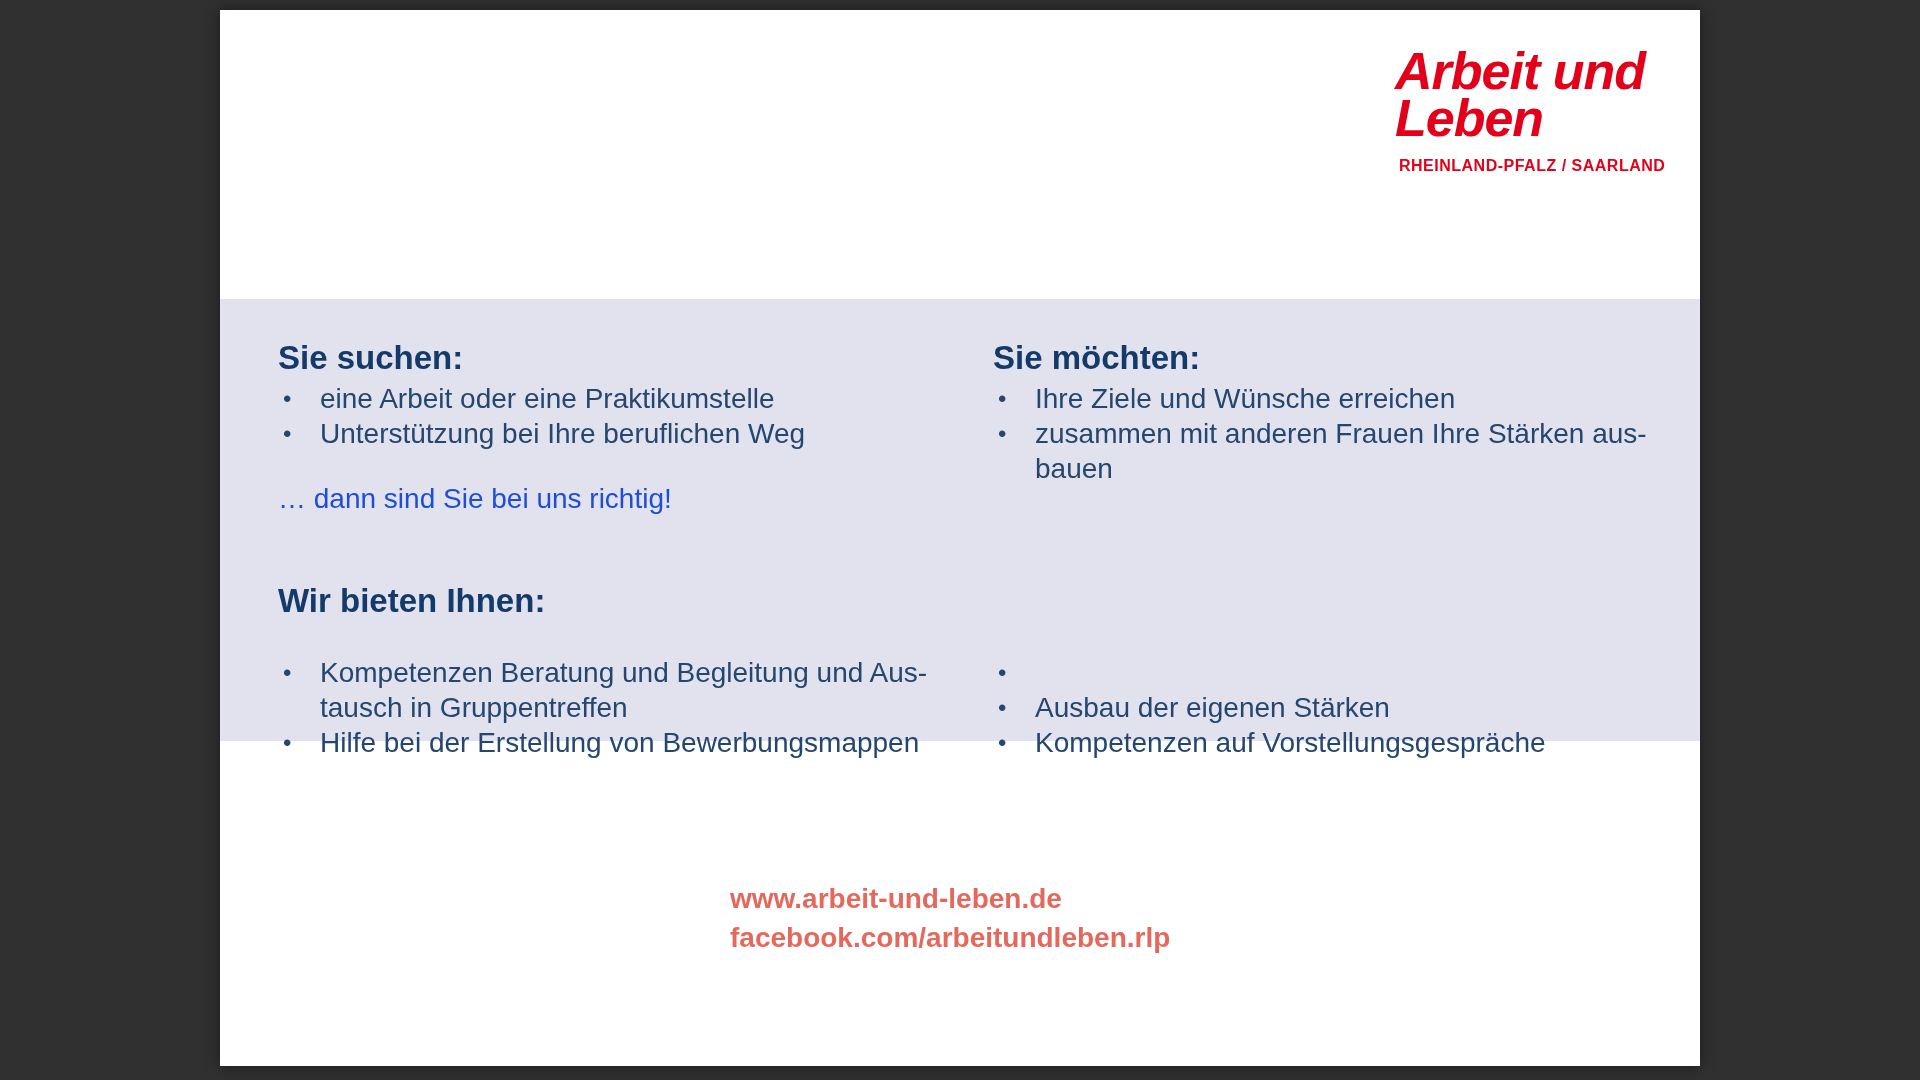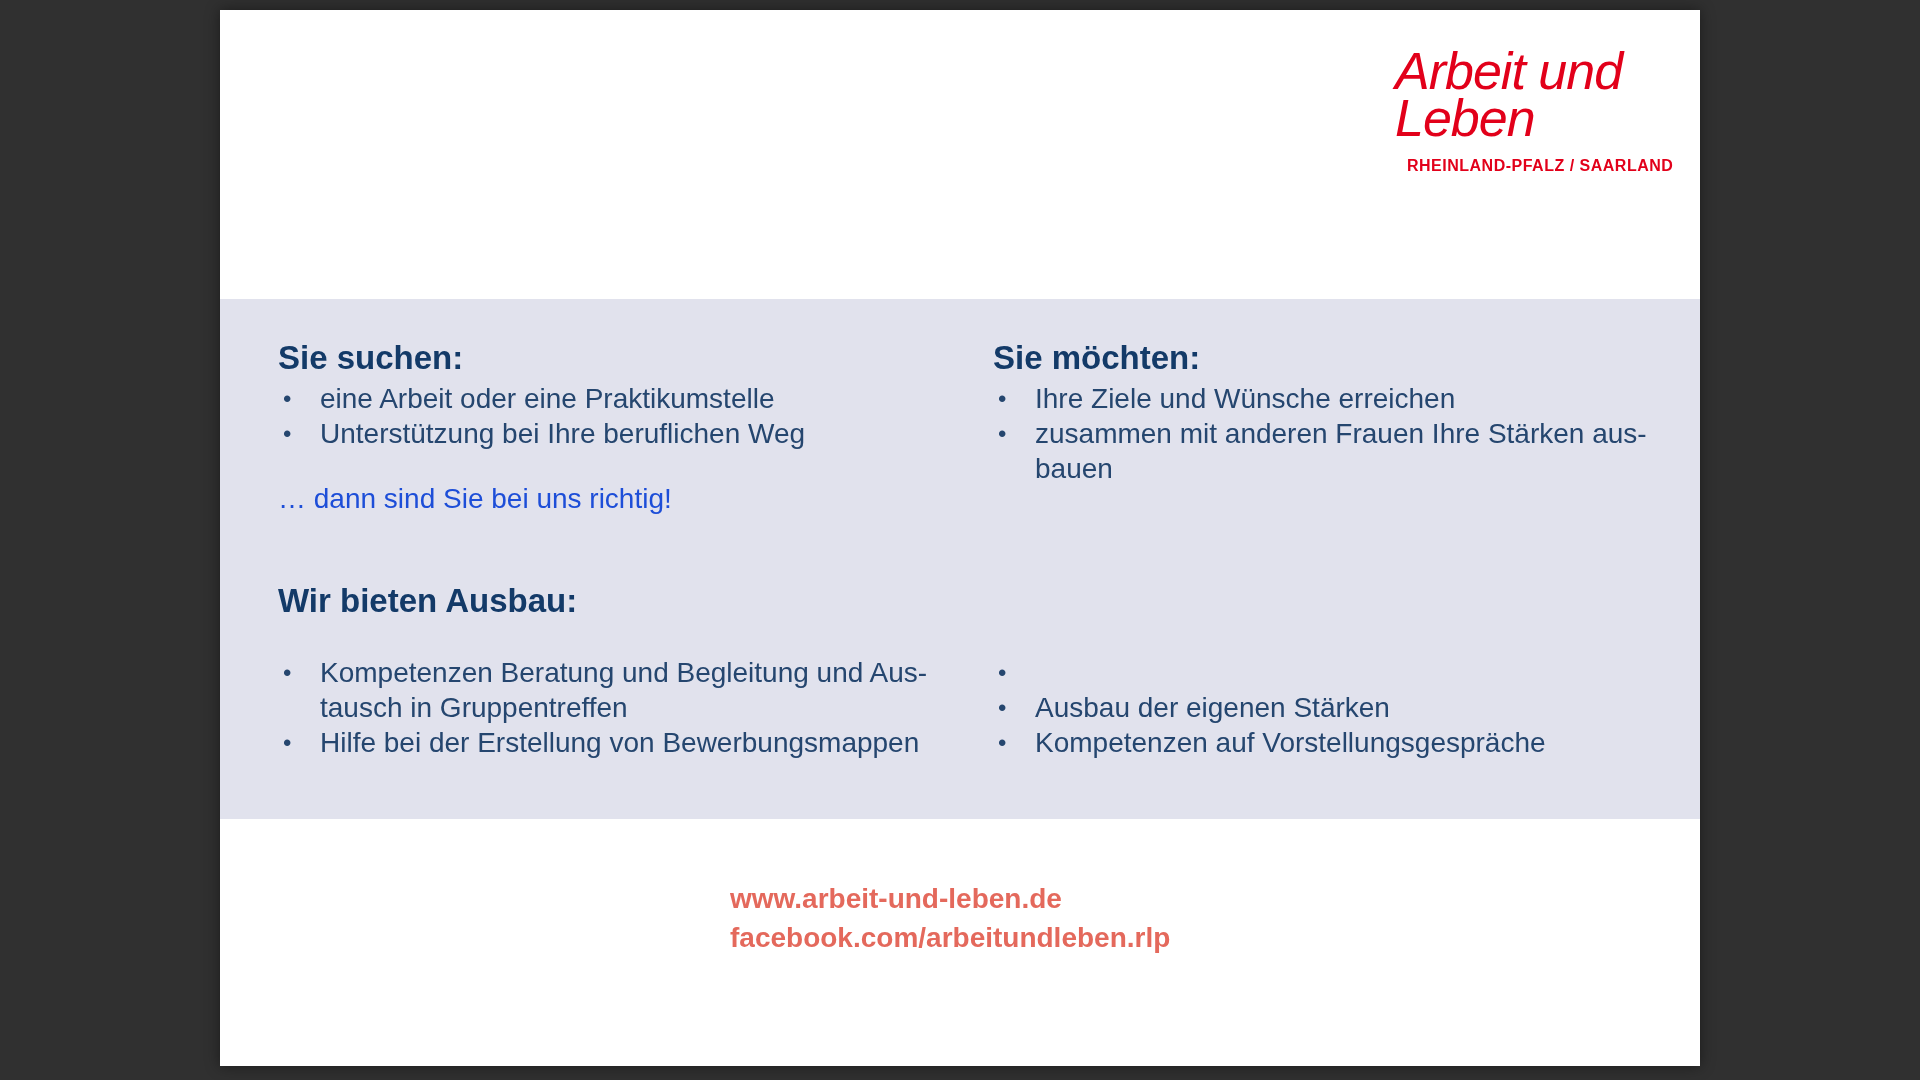--- a/index.html
+++ b/index.html
@@ -28,42 +28,42 @@
   .logo {
     position: absolute;
     left: 1175px;
     top: 38px;
     text-align: left;
     color: #e2001a;
   }
   .wordmark {
     font-size: 52px;
     line-height: 47px;
-    font-weight: 400;
+    font-weight: 700;
     font-style: italic;
     letter-spacing: -1px;
     white-space: nowrap;
   }
   .brand-tagline {
     margin-top: 14px;
-    margin-left: 12px;
+    margin-left: 4px;
     font-size: 16px;
     line-height: 20px;
     font-weight: 600;
     letter-spacing: 0.5px;
     white-space: nowrap;
   }
 
   
   .band {
     position: absolute;
     left: 0;
     top: 289px;
     width: 100%;
-    height: 520px;
+    height: 442px;
     background: #e1e2ed;
   }
   .band .col {
     position: absolute;
     width: 690px;
   }
   .block-tl { left: 58px;  top: 40px; }
   .block-tr { left: 773px; top: 40px; }
   .offer-head-wrap { position: absolute; left: 58px; top: 283px; }
   .block-bl { left: 58px;  top: 356px; }
@@ -146,21 +146,21 @@
           <span class="bullet-text">Ihre Ziele und Wünsche erreichen</span>
         </div>
         <div class="bullet-row">
           <span class="bullet-dot">•</span>
           <span class="bullet-text">zusammen mit anderen Frauen Ihre Stärken aus-
 bauen</span>
         </div>
       </div>
 
       <div class="offer-head-wrap">
-        <div class="section-heading">Wir bieten Ausbau:</div>
+        <div class="section-heading">Wir bieten Ihnen:</div>
       </div>
 
       <div class="col block-bl">
         <div class="bullet-row">
           <span class="bullet-dot">•</span>
           <span class="bullet-text">Kompetenzen Beratung und Begleitung und Aus-
 tausch in Gruppentreffen</span>
         </div>
         <div class="bullet-row">
           <span class="bullet-dot">•</span>

